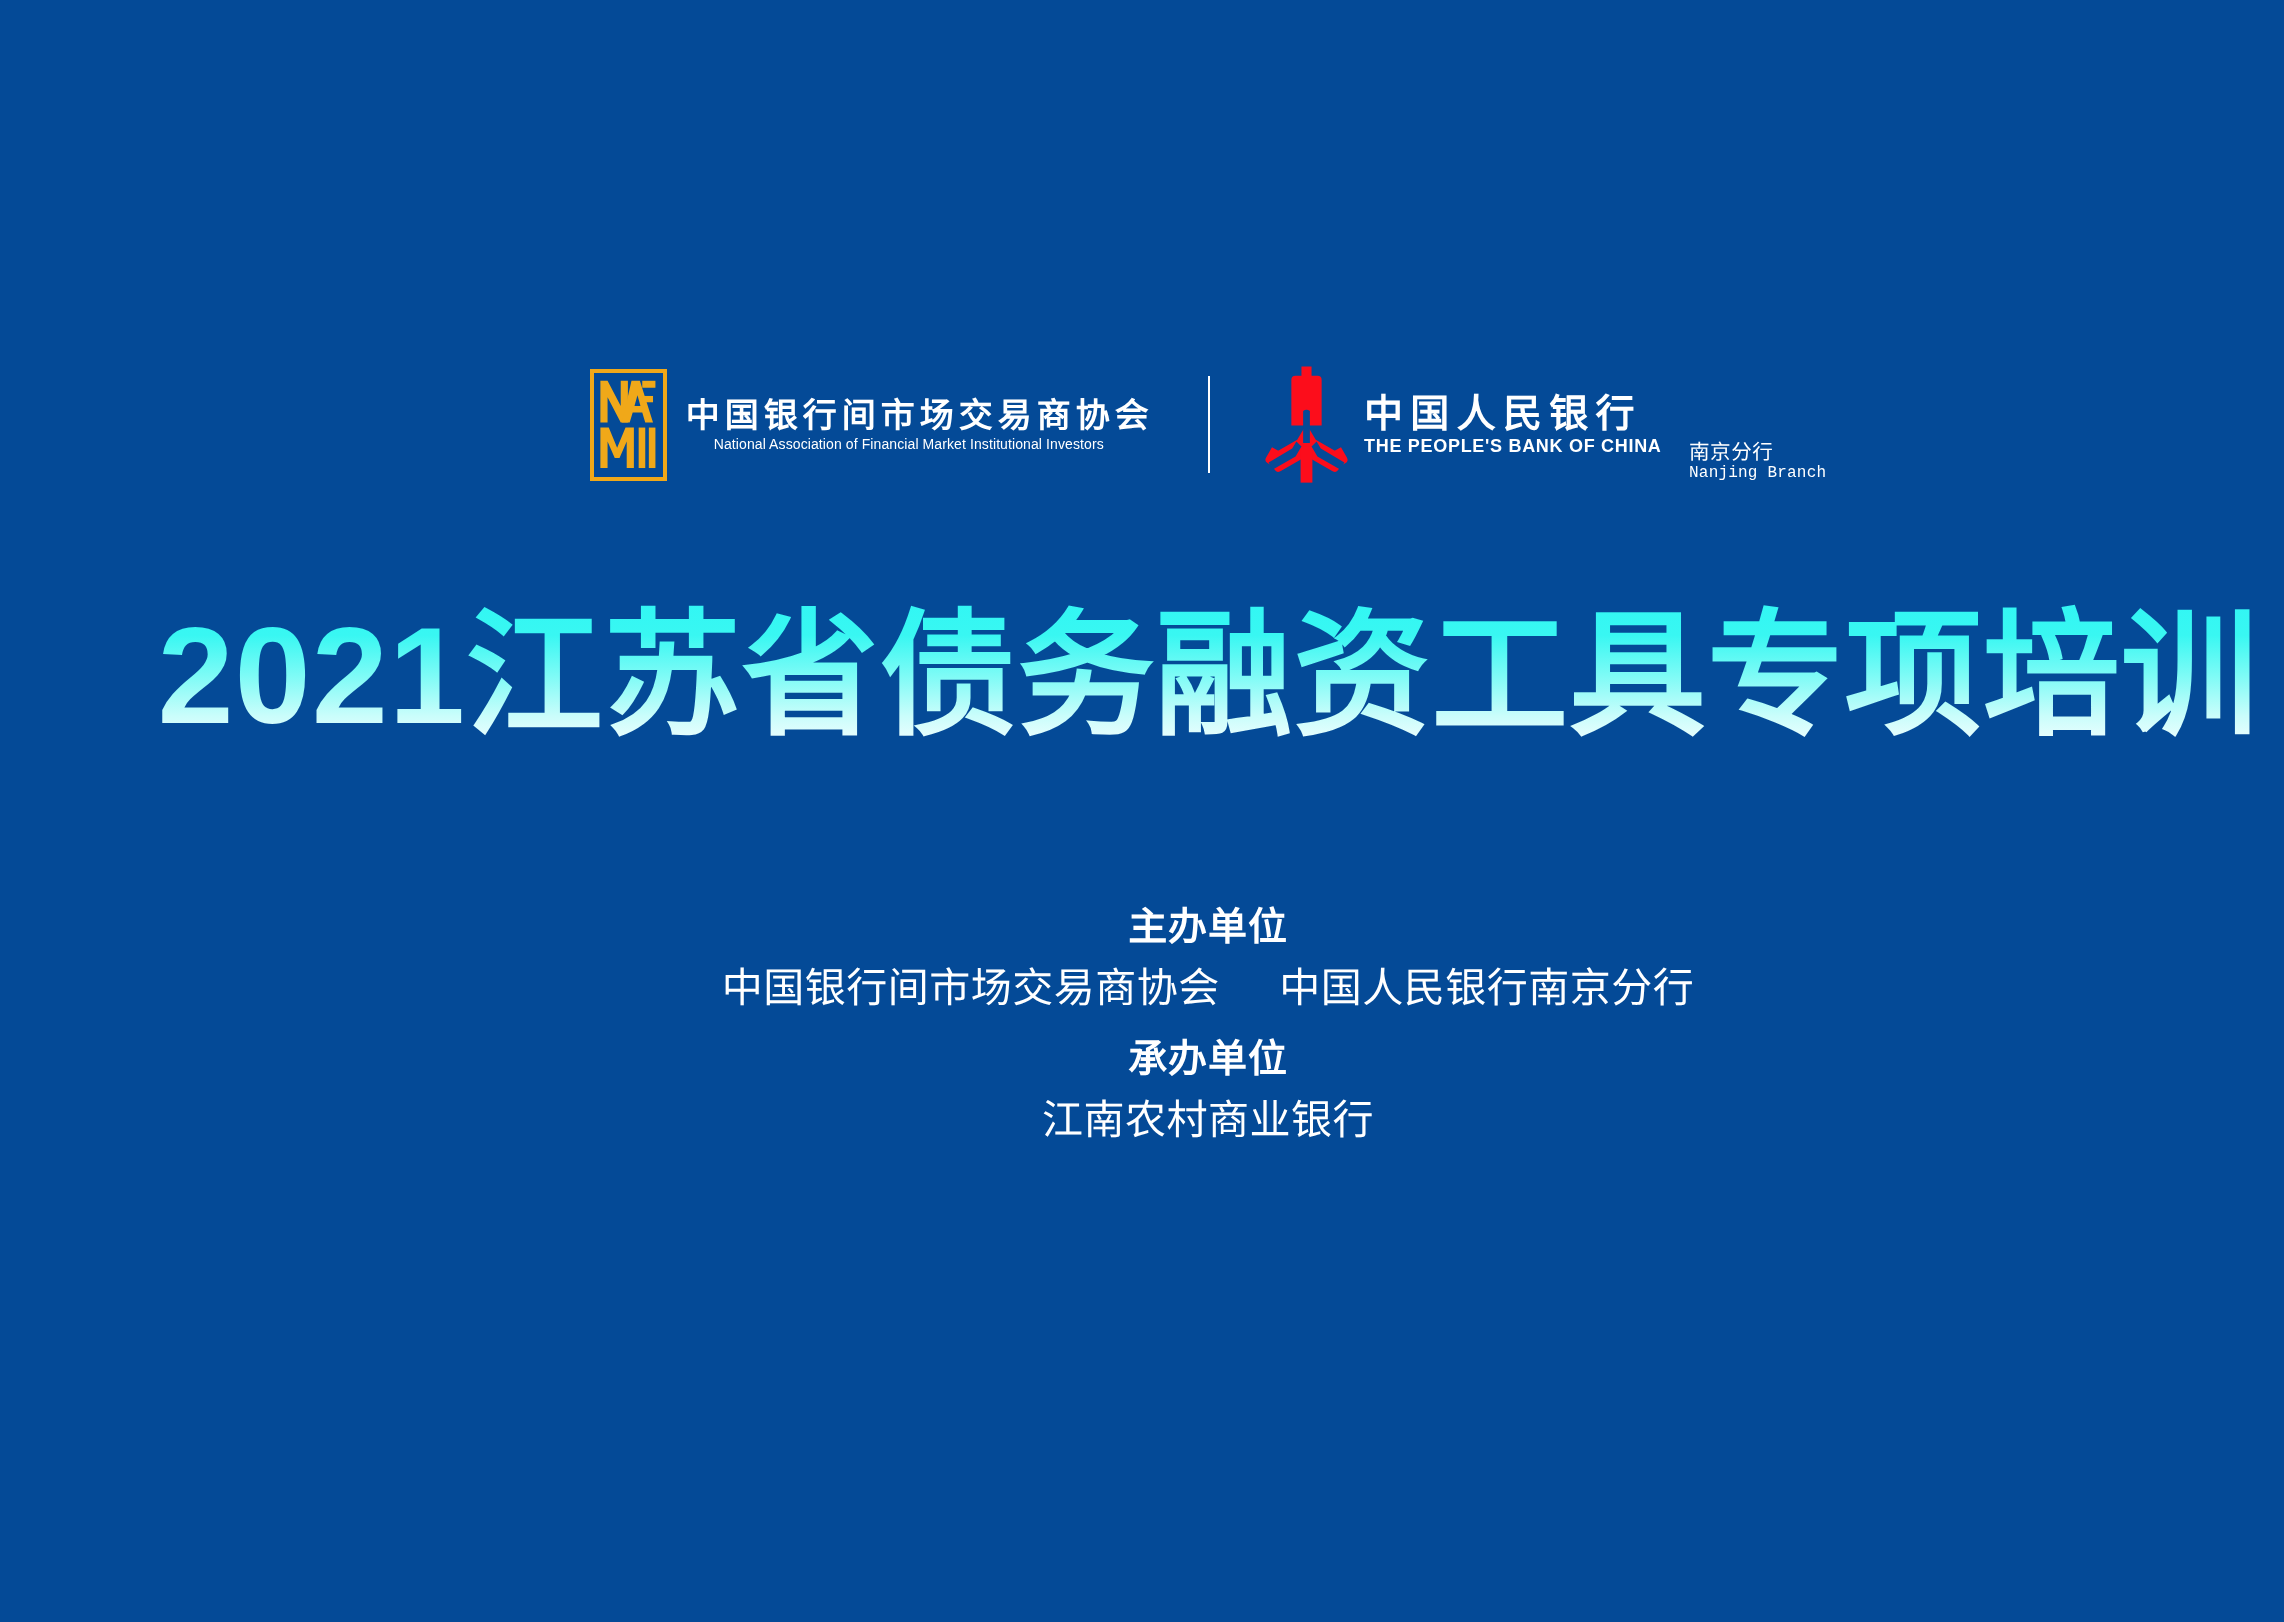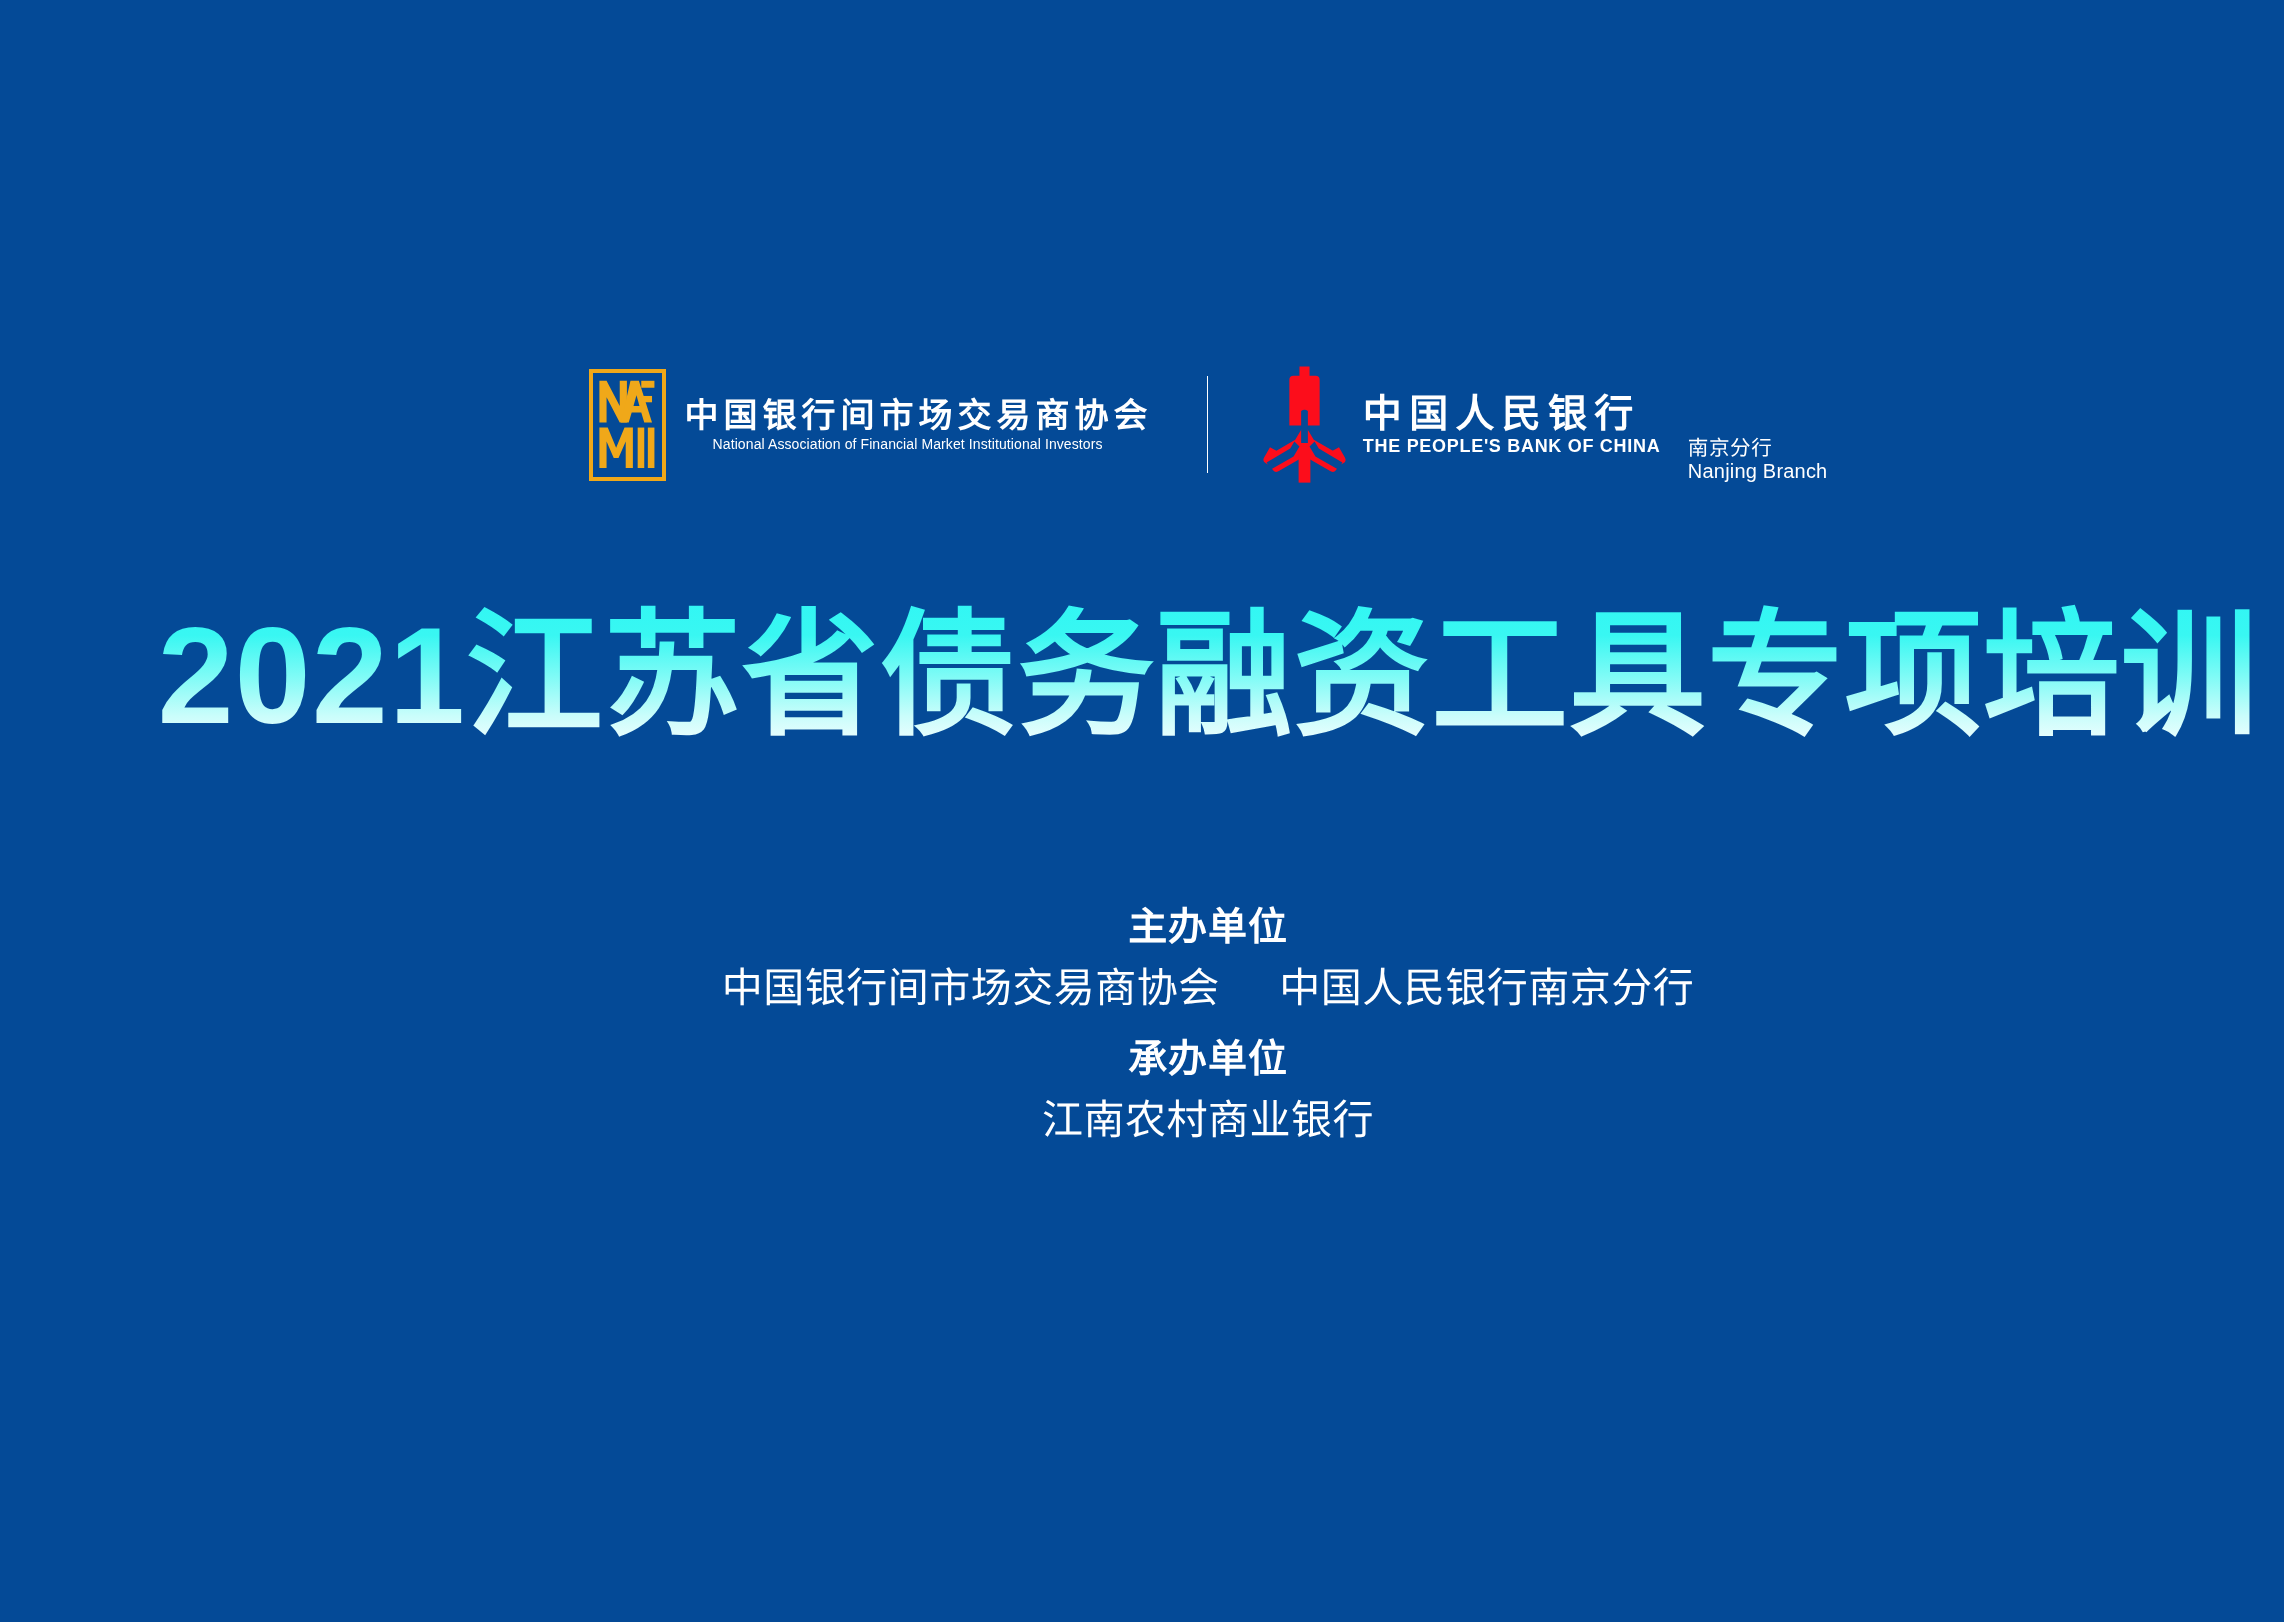--- a/index.html
+++ b/index.html
@@ -134,25 +134,26 @@
   .branch-cn {
     color: #ffffff;
     font-size: 20.6px;
     font-weight: 400;
     letter-spacing: 0.5px;
     line-height: 1;
     white-space: nowrap;
   }
   .branch-en {
     color: #ffffff;
-    font-size: 20px;
+    font-size: 16px;
     font-weight: 400;
     letter-spacing: 0.2px;
     line-height: 1;
     white-space: nowrap;
+    font-family: Liberation Mono, monospace;
   }
 
   
   .main-title {
     position: absolute;
     left: 0;
     top: 592px;
     width: 2416px;
     text-align: center;
     font-size: 137px;

